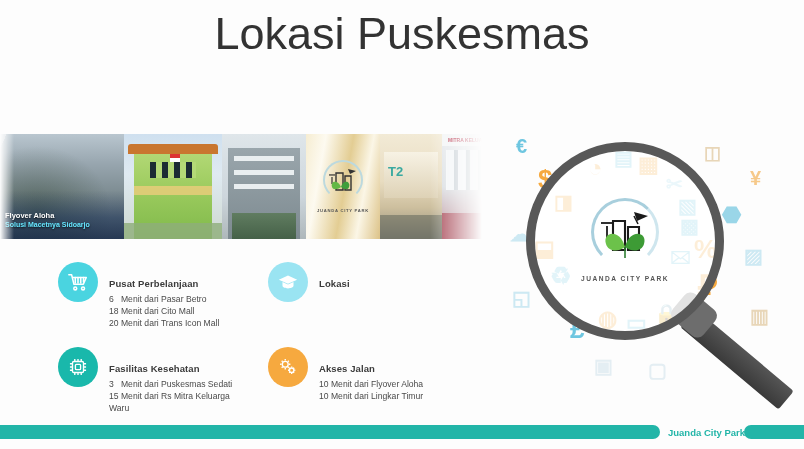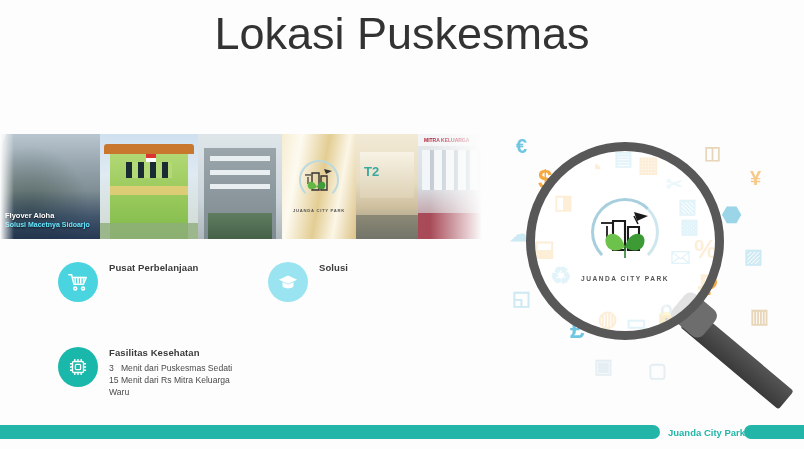--- a/index.html
+++ b/index.html
@@ -26,21 +26,21 @@
   .strip{
     position:absolute;left:0;top:134px;width:482px;height:105px;
     overflow:hidden;
     -webkit-mask-image:linear-gradient(to right, rgba(0,0,0,0) 0px, #000 14px, #000 430px, rgba(0,0,0,0) 482px);
     mask-image:linear-gradient(to right, rgba(0,0,0,0) 0px, #000 14px, #000 430px, rgba(0,0,0,0) 482px);
     display:flex;
   }
   .ph{position:relative;height:105px;overflow:hidden;flex:none;}
 
   
-  .ph1{width:100px;background:
+  .ph1{width:124px;background:
       linear-gradient(180deg,#b9c6cf 0%,#98a6af 28%,#7e8d93 55%,#6f7b7c 100%);}
   .ph1:after{content:"";position:absolute;inset:0;
       background:
         linear-gradient(115deg,rgba(255,255,255,.35) 0 6px,rgba(0,0,0,0) 6px 17px),
         linear-gradient(65deg,rgba(60,70,60,.35) 0 9px,rgba(0,0,0,0) 9px 26px),
         radial-gradient(ellipse at 30% 75%,rgba(40,60,40,.45),rgba(0,0,0,0) 60%);}
   .ph1 .cap{position:absolute;left:5px;bottom:10px;z-index:4;line-height:1.15;}
   .ph1 .cap b{display:block;color:#ffffff;font-size:7.5px;font-weight:bold;
       text-shadow:0 1px 2px rgba(0,0,0,.75);}
   .ph1 .cap i{display:block;color:#66e6ff;font-size:7px;font-style:normal;font-weight:bold;
@@ -89,21 +89,21 @@
   .ph6 .sign{position:absolute;left:6px;top:3px;font-size:5px;color:#b3203a;font-weight:bold;}
   .ph6 .cols{position:absolute;left:4px;right:4px;top:16px;height:40px;
       background:repeating-linear-gradient(90deg,#f3f6f8 0 8px,#c3ccd2 8px 12px);}
   .ph6 .red{position:absolute;left:0;right:0;bottom:0;height:26px;background:#a84a58;}
 
   
   .feat{position:absolute;display:flex;align-items:flex-start;}
   .fi{width:40px;height:40px;border-radius:50%;flex:none;
       display:flex;align-items:center;justify-content:center;}
   .ftx{margin-left:11px;}
-  .fh{font-size:9.5px;font-weight:bold;color:#3b3b3b;margin:0 0 5px 0;letter-spacing:.1px;}
+  .fh{font-size:9.5px;font-weight:bold;color:#3b3b3b;margin:16px 0 5px 0;letter-spacing:.1px;}
   .fl2{font-size:8.6px;color:#4a4a4a;line-height:1.38;white-space:pre;}
 
   
   .mag{position:absolute;left:498px;top:128px;width:306px;height:300px;}
   .icons{position:absolute;inset:0;}
   .ic{position:absolute;font-weight:bold;line-height:1;}
   .lens{position:absolute;left:28px;top:14px;width:198px;height:198px;border-radius:50%;
       border:9px solid #585858;background:rgba(255,255,255,.80);box-sizing:border-box;}
   .handle{position:absolute;left:190px;top:178px;width:128px;height:24px;
       background:linear-gradient(180deg,#555,#3a3a3a);
@@ -193,52 +193,70 @@
     <div class="fi" style="background:#4ad4e0">
       <svg width="22" height="22" viewBox="0 0 24 24" fill="none" stroke="#ffffff" stroke-width="1.7" stroke-linecap="round" stroke-linejoin="round">
         <path d="M2 4 h3 l2.6 10.5 h10.2 L21 7 H6"></path>
         <path d="M9 7 v6 M12 7 v6 M15 7 v6 M18 7 v5"></path>
         <circle cx="9" cy="19" r="1.6"></circle>
           <circle cx="17.5" cy="19" r="1.6"></circle>
       </svg>
     </div>
     <div class="ftx">
       <div class="fh">Pusat Perbelanjaan</div>
+      <div class="fl2">6   Menit dari Pasar Betro
+18 Menit dari Cito Mall
+20 Menit dari Trans Icon Mall</div>
     </div>
   </div>
 
   <div class="feat" style="left:268px;top:262px;width:200px">
     <div class="fi" style="background:#9ae4f2">
       <svg width="22" height="22" viewBox="0 0 24 24" fill="#ffffff">
         <path d="M12 5 L22 9.5 L12 14 L2 9.5 Z"></path>
         <path d="M6 12 v4.2 c0 1.6 2.8 2.8 6 2.8 s6 -1.2 6 -2.8 V12 l-6 2.7 Z"></path>
       </svg>
     </div>
     <div class="ftx">
-      <div class="fh">Solusi</div>
+      <div class="fh">Lokasi</div>
     </div>
   </div>
 
   <div class="feat" style="left:58px;top:347px;width:200px">
     <div class="fi" style="background:#19b8ab">
       <svg width="22" height="22" viewBox="0 0 24 24" fill="none" stroke="#ffffff" stroke-width="1.5">
         <rect x="6" y="6" width="12" height="12" rx="1.5"></rect>
         <rect x="9.2" y="9.2" width="5.6" height="5.6" rx="1"></rect>
         <path d="M8.5 3.2 v2.6 M12 3.2 v2.6 M15.5 3.2 v2.6 M8.5 18.2 v2.6 M12 18.2 v2.6 M15.5 18.2 v2.6"></path>
         <path d="M3.2 8.5 h2.6 M3.2 12 h2.6 M3.2 15.5 h2.6 M18.2 8.5 h2.6 M18.2 12 h2.6 M18.2 15.5 h2.6"></path>
       </svg>
     </div>
     <div class="ftx">
       <div class="fh">Fasilitas Kesehatan</div>
       <div class="fl2">3   Menit dari Puskesmas Sedati
 15 Menit dari Rs Mitra Keluarga
 Waru</div>
     </div>
   </div>
 
+  <div class="feat" style="left:268px;top:347px;width:200px">
+    <div class="fi" style="background:#f6a93f">
+      <svg width="22" height="22" viewBox="0 0 24 24" fill="none" stroke="#ffffff" stroke-width="1.5">
+        <circle cx="9" cy="9" r="3.2"></circle>
+        <path d="M9 3.4 v1.6 M9 13 v1.6 M3.4 9 h1.6 M13 9 h1.6 M5.1 5.1 l1.1 1.1 M11.8 11.8 l1.1 1.1 M12.9 5.1 l-1.1 1.1 M6.2 11.8 l-1.1 1.1"></path>
+        <circle cx="16" cy="15.5" r="2.4"></circle>
+        <path d="M16 11.5 v1.1 M16 18.4 v1.1 M12 15.5 h1.1 M18.9 15.5 h1.1 M13.3 12.8 l.8 .8 M17.9 17.4 l.8 .8 M18.7 12.8 l-.8 .8 M14.1 17.4 l-.8 .8"></path>
+      </svg>
+    </div>
+    <div class="ftx">
+      <div class="fh">Akses Jalan</div>
+      <div class="fl2">10 Menit dari Flyover Aloha
+10 Menit dari Lingkar Timur</div>
+    </div>
+  </div>
 
   <div class="mag">
     <div class="icons" id="scatter">
         <div class="ic" style="left: 40px; top: 38px; font-size: 26px; color: rgb(246, 169, 63);">$</div>
         <div class="ic" style="left: 18px; top: 8px; font-size: 20px; color: rgb(110, 198, 224);">€</div>
         <div class="ic" style="left: 72px; top: 188px; font-size: 26px; color: rgb(110, 198, 224);">£</div>
         <div class="ic" style="left: 252px; top: 40px; font-size: 20px; color: rgb(246, 201, 138);">¥</div>
         <div class="ic" style="left: 200px; top: 142px; font-size: 34px; color: rgb(246, 169, 63);">₽</div>
         <div class="ic" style="left: 196px; top: 108px; font-size: 26px; color: rgb(246, 169, 63);">%</div>
         <div class="ic" style="left: 90px; top: 28px; font-size: 24px; color: rgb(246, 169, 63);">◔</div>

